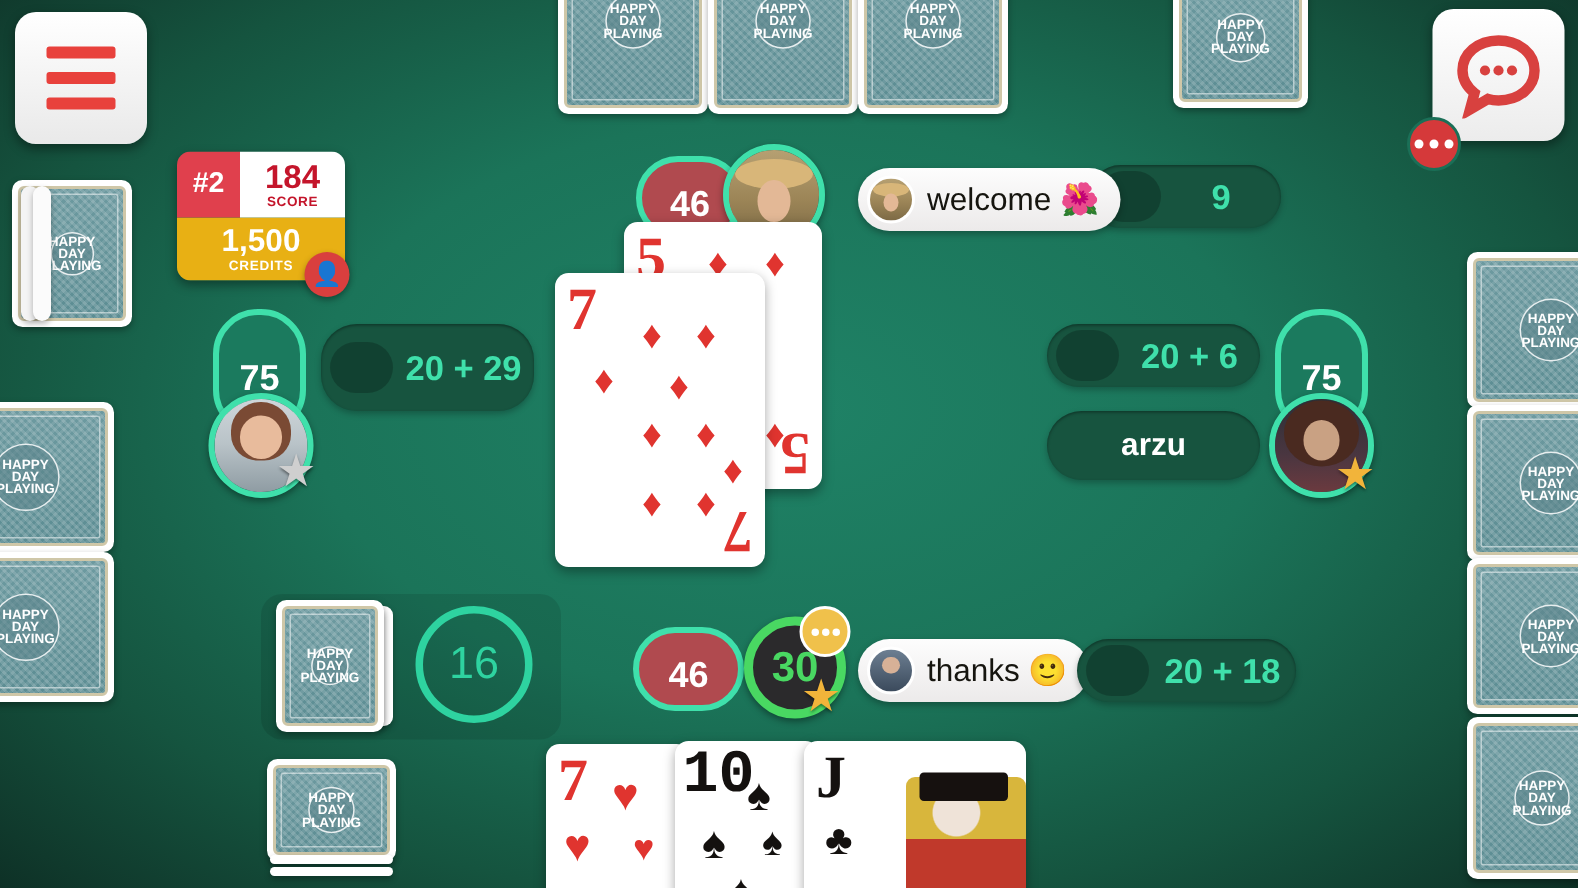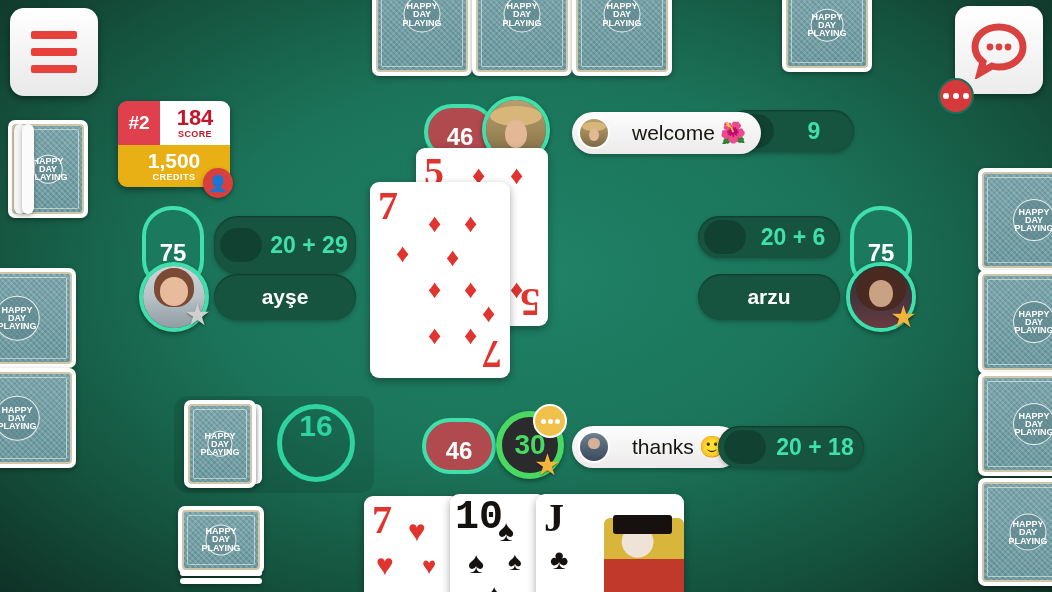--- a/index.html
+++ b/index.html
@@ -214,21 +214,21 @@
     background:#f0c14b; border:2px solid #fff;
     display:flex; align-items:center; justify-content:center;
   }
   #ring30-chat span{ width:5px; height:5px; border-radius:50%; background:#fff; margin:0 1px; }
 
   
   .bubble{
     position:absolute;
     background:linear-gradient(#fdfdfd,#eceaea);
     border-radius:22px;
-    display:flex; align-items:center; gap:22px;
+    display:flex; align-items:center; gap:8px;
     padding:5px 14px 5px 6px;
     box-shadow:0 2px 5px rgba(0,0,0,.3);
   }
   .bubble .bav{
     width:32px; height:32px; border-radius:50%;
     overflow:hidden; border:2px solid #fff; flex:0 0 auto;
     position:relative;
   }
   .bubble .btxt{ font-size:21px; color:#16150f; white-space:nowrap; }
 
@@ -236,22 +236,22 @@
   #deckplate{
     position:absolute; left:174px; top:396px;
     width:200px; height:97px;
     border-radius:14px;
     background:rgba(0,0,0,.10);
   }
   #deckcount{
     position:absolute; left:277px; top:404px;
     width:78px; height:78px; border-radius:50%;
     border:5px solid #2ed3a0;
-    display:flex; align-items:flex-start; justify-content:center;
-    color:#2ed3a0; font-size:30px; font-weight:bold;
+    display:flex; align-items:center; justify-content:center;
+    color:#2ed3a0; font-size:30px; font-weight:normal;
   }
   .stackedge{
     position:absolute; background:#fff;
     border-radius:6px; box-shadow:0 2px 4px rgba(0,0,0,.3);
   }
   .jack-art{
     position:absolute; left:46%; top:18%; width:54%; height:82%;
     background:
       radial-gradient(circle at 42% 22%, #efe3d8 0 16%, rgba(0,0,0,0) 17%),
       linear-gradient(#d8b63c 0 38%, #c0392b 38% 100%);
@@ -383,23 +383,20 @@
   <div class="tpill green" style="left:142px; top:206px; width:62px; height:84px;">
     <span>75</span>
   </div>
   <div class="avatar" style="left:139px; top:262px; width:70px; height:70px;">
     <div class="ph ph-ayse"></div>
   </div>
   <div class="star silver" style="left:184px; top:300px;">★</div>
   <div class="pill" style="left:214px; top:216px; width:142px; height:58px;">
     <div class="slot"></div>
     <div class="val">20 + 29</div>
-  </div>
-  <div class="pill name" style="left:214px; top:274px; width:142px; height:46px;">
-    <div class="val">ayşe</div>
   </div>
 
   <div class="tpill green" style="left:850px; top:206px; width:62px; height:84px;">
     <span>75</span>
   </div>
   <div class="avatar" style="left:846px; top:262px; width:70px; height:70px;">
     <div class="ph ph-arzu"></div>
   </div>
   <div class="star gold" style="left:890px; top:302px;">★</div>
   <div class="pill" style="left:698px; top:216px; width:142px; height:42px;">

